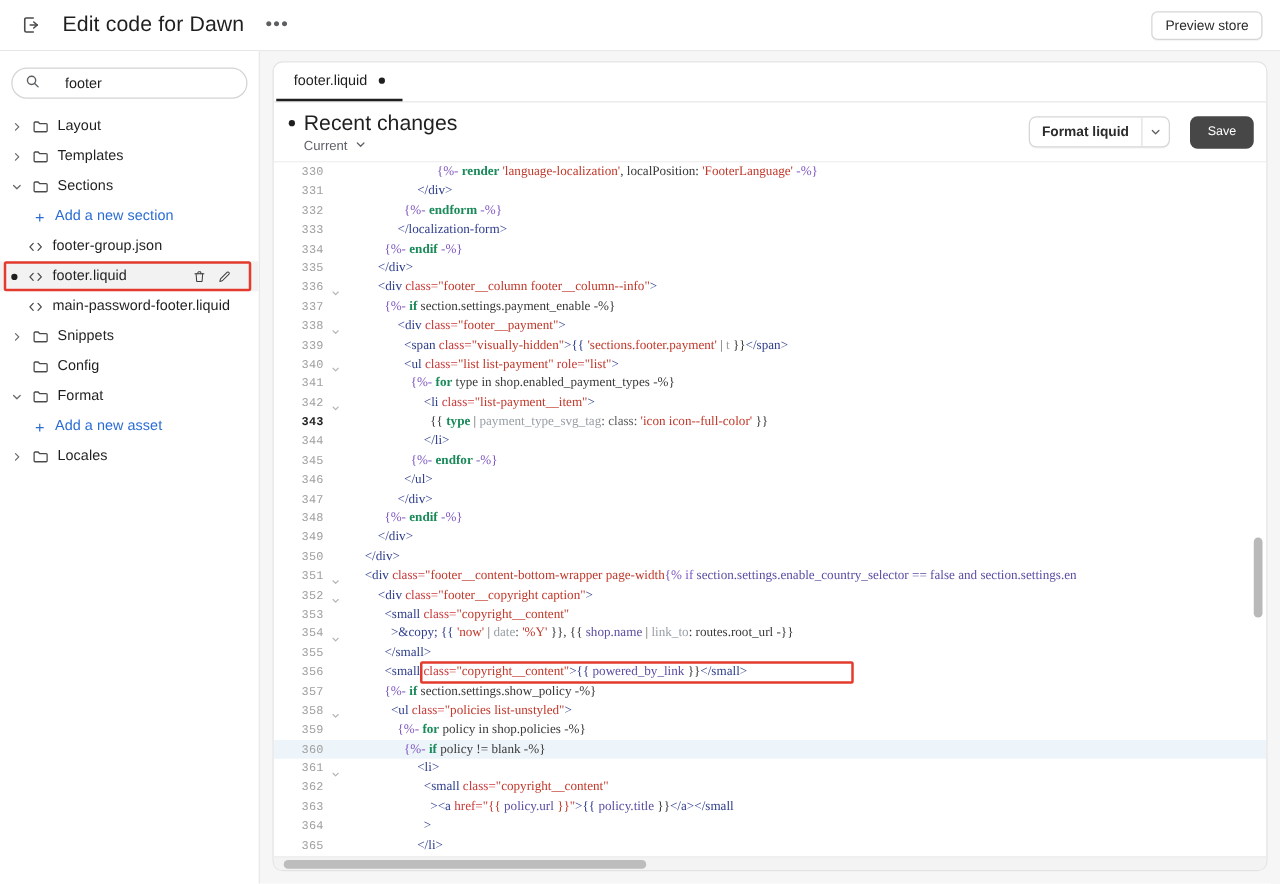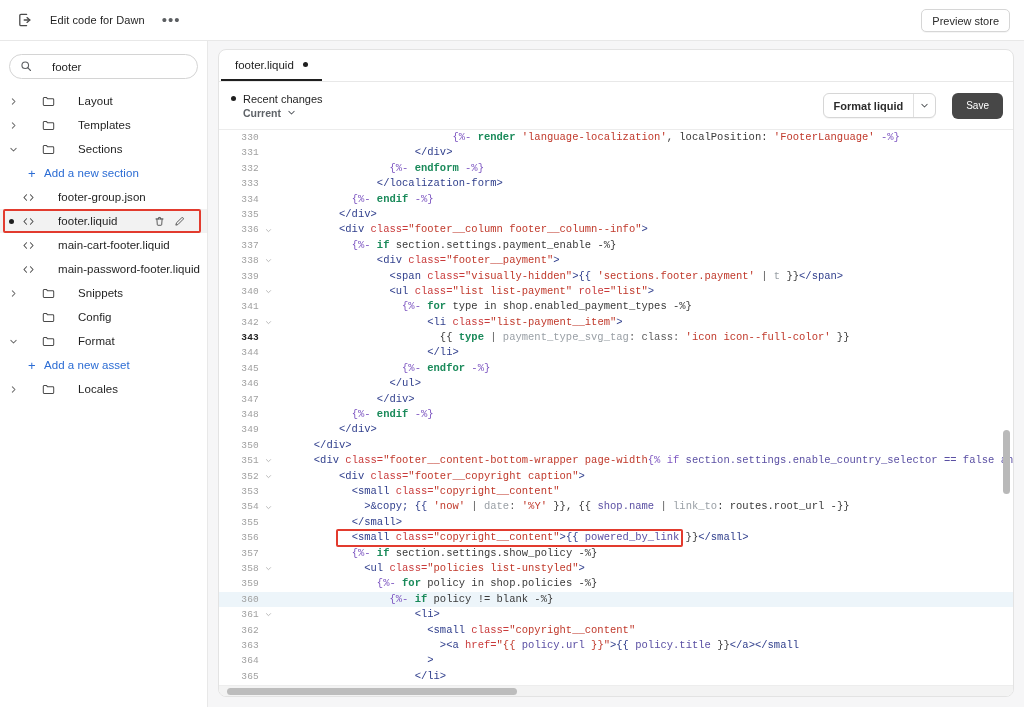--- a/index.html
+++ b/index.html
@@ -31,21 +31,21 @@
     position: relative;
   }
   .topbar-left { display: flex; align-items: center; gap: 14px; }
   .exit-icon {
     width: 22px; height: 22px;
     display: flex; align-items: center; justify-content: center;
     cursor: pointer;
     color: #4a4a4a;
   }
   .topbar-title {
-    font-size: 11px;
+    font-size: 17px;
     color: #1f1f1f;
     letter-spacing: 0.1px;
   }
   .dots-icon {
     font-size: 15px;
     color: #5c5f62;
     letter-spacing: 1px;
     cursor: pointer;
     line-height: 10px;
     padding: 2px 3px;
@@ -98,21 +98,21 @@
     background: transparent;
     width: 100%;
     font-family: "Liberation Sans", sans-serif;
   }
   .tree { padding: 2px 0 0 0; font-size: 11.5px; }
   .row {
     height: 24px;
     display: flex;
     align-items: center;
     padding-left: 8px;
-    gap: 22px;
+    gap: 6px;
     color: #1f1f1f;
     cursor: pointer;
     position: relative;
   }
   .row .chev {
     width: 11px; height: 11px;
     display: flex; align-items: center; justify-content: center;
     color: #6b6b6b; flex: none;
   }
   .row .ico { width: 15px; display:flex; align-items:center; justify-content:center; flex:none; }
@@ -193,29 +193,28 @@
     align-items: center;
     padding: 5px 10px 5px 12px;
     border-bottom: 1px solid #ececec;
     gap: 10px;
   }
   .recent {
     display: flex; flex-direction: column; gap: 2px;
   }
   .recent-top {
     display: flex; align-items: center; gap: 7px;
-    font-size: 11px; color: #1f1f1f;
+    font-size: 17px; color: #1f1f1f;
   }
   .recent-top .dot { width:5px;height:5px;border-radius:50%;background:#1f1f1f; }
   .recent-sub {
     display:flex; align-items:center; gap: 6px;
     font-size: 10.5px; color: #5f6368;
     padding-left: 12px;
     cursor: pointer;
-    font-weight: bold;
   }
   .spacer { flex: 1; }
   .format-group {
     display: flex;
     height: 25px;
     border: 1px solid #d6d6d6;
     border-radius: 6px;
     overflow: hidden;
     background: #fff;
     box-shadow: 0 1px 0 rgba(0,0,0,0.04);
@@ -262,42 +261,42 @@
   }
   .code-table {
     font-family: "Liberation Mono", monospace;
     font-size: 10.5px;
     line-height: 15.4px;
     white-space: pre;
   }
   .cline {
     display: flex;
     height: 15.4px;
-    align-items: center;
+    align-items: flex-end;
     position: relative;
   }
   .cline.hl { background: #edf5fa; }
   .gutter {
     width: 44px;
     min-width: 44px;
     text-align: right;
     padding-right: 4px;
     color: #a0a0a0;
     font-size: 9.5px;
     user-select: none;
     flex: none;
     letter-spacing: 0.2px;
   }
   .cline.cur .gutter { color: #1f1f1f; font-weight: bold; }
   .fold {
     width: 11px; min-width: 11px; flex: none;
     color: #b5b5b5; font-size: 8px;
     display: flex; align-items: center; justify-content: center;
   }
-  .ctext { flex: 1; padding-left: 2px; }
+  .ctext { flex: 1; padding-left: 2px; font-family: Liberation Serif, serif; }
 
   
   .t-tag   { color: #2f3e8c; }
   .t-attr  { color: #c93a3a; }
   .t-str   { color: #c0392b; }
   .t-liq   { color: #7e57c2; }
   .t-kw    { color: #1a8a5a; font-weight: bold; }
   .t-obj   { color: #5a4fa3; }
   .t-filt  { color: #9aa0a6; }
   .t-plain { color: #3a3a3a; }
@@ -446,29 +445,20 @@
             </span>
             <span class="sel-outline"></span>
           </div>
           <div class="row file">
             <span class="ico">
               <svg width="13" height="13" viewBox="0 0 16 16" fill="none" stroke="#4a4a4a" stroke-width="1.3" stroke-linecap="round" stroke-linejoin="round">
                 <path d="M5.6 4.6 2.4 8l3.2 3.4"></path>
                 <path d="M10.4 4.6 13.6 8l-3.2 3.4"></path>
               </svg>
             </span>
-            <span class="lbl">main-cart-footer.liquid</span>
-          </div>
-          <div class="row file">
-            <span class="ico">
-              <svg width="13" height="13" viewBox="0 0 16 16" fill="none" stroke="#4a4a4a" stroke-width="1.3" stroke-linecap="round" stroke-linejoin="round">
-                <path d="M5.6 4.6 2.4 8l3.2 3.4"></path>
-                <path d="M10.4 4.6 13.6 8l-3.2 3.4"></path>
-              </svg>
-            </span>
             <span class="lbl">main-password-footer.liquid</span>
           </div>
           <div class="row">
             <span class="chev">
               <svg width="9" height="9" viewBox="0 0 12 12" fill="none" stroke="#6b6b6b" stroke-width="1.4" stroke-linecap="round" stroke-linejoin="round">
                 <path d="M4.5 2.5 8 6l-3.5 3.5"></path>
               </svg>
             </span>
             <span class="ico">
               <svg width="13" height="13" viewBox="0 0 16 16" fill="none" stroke="#4a4a4a" stroke-width="1.25" stroke-linejoin="round">

